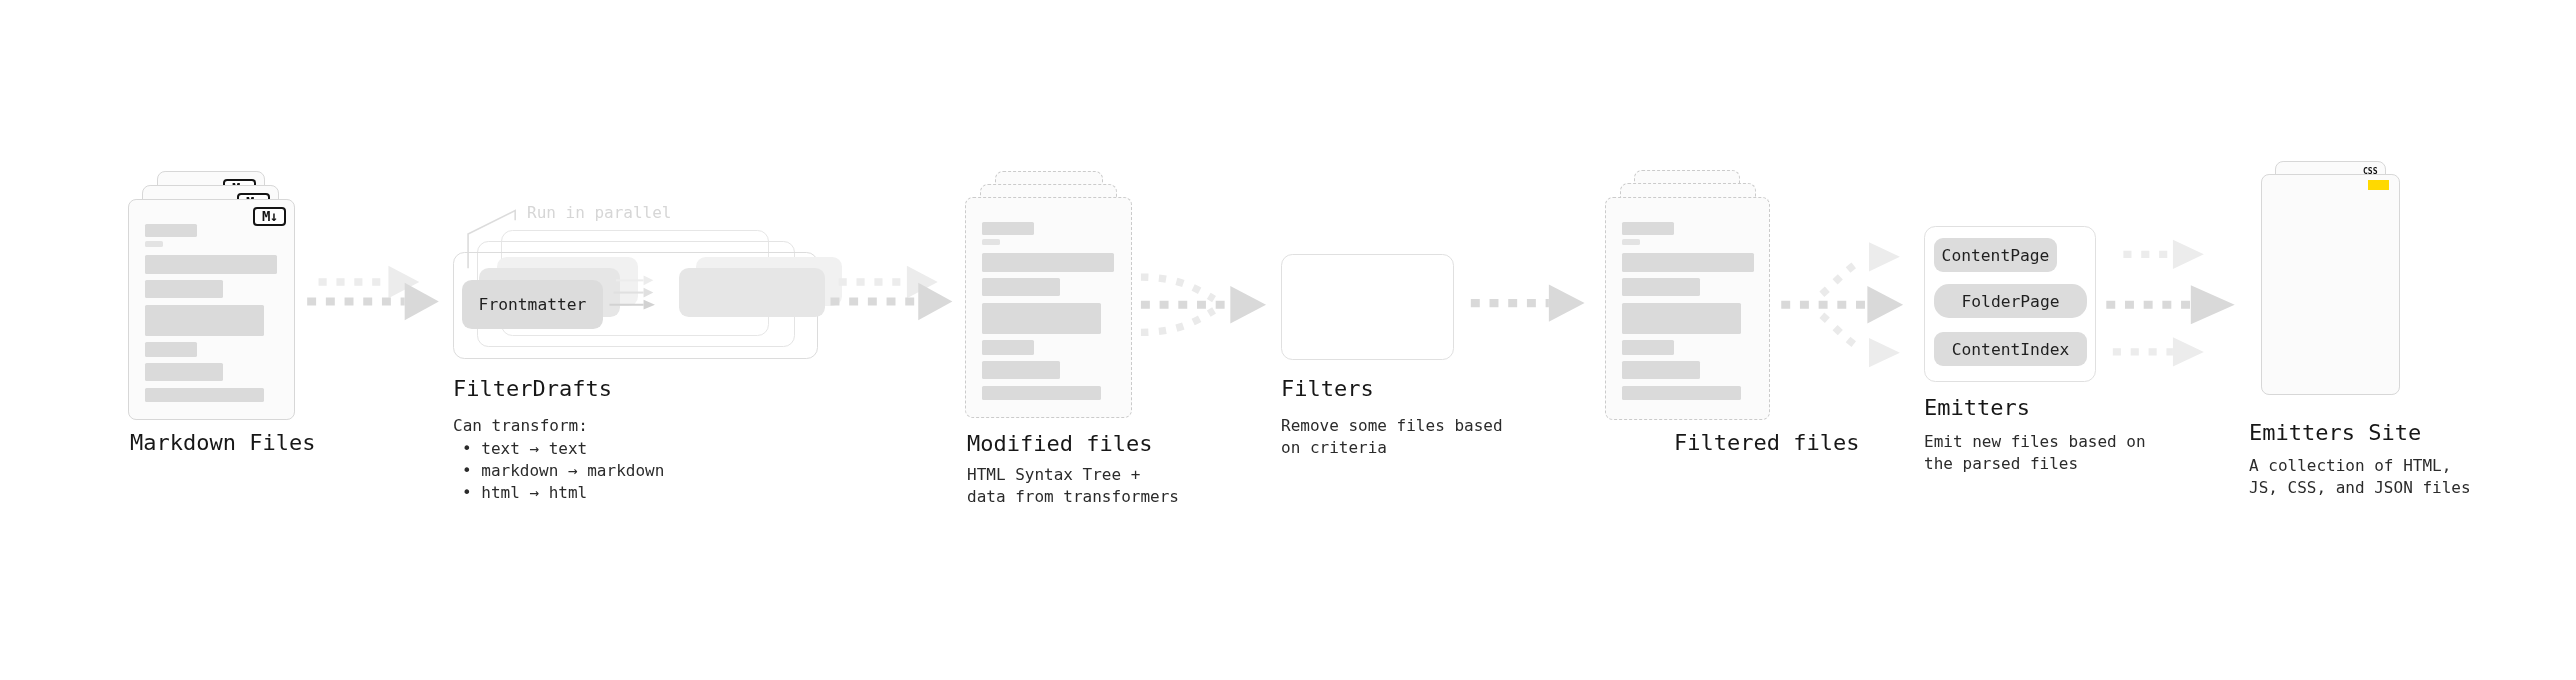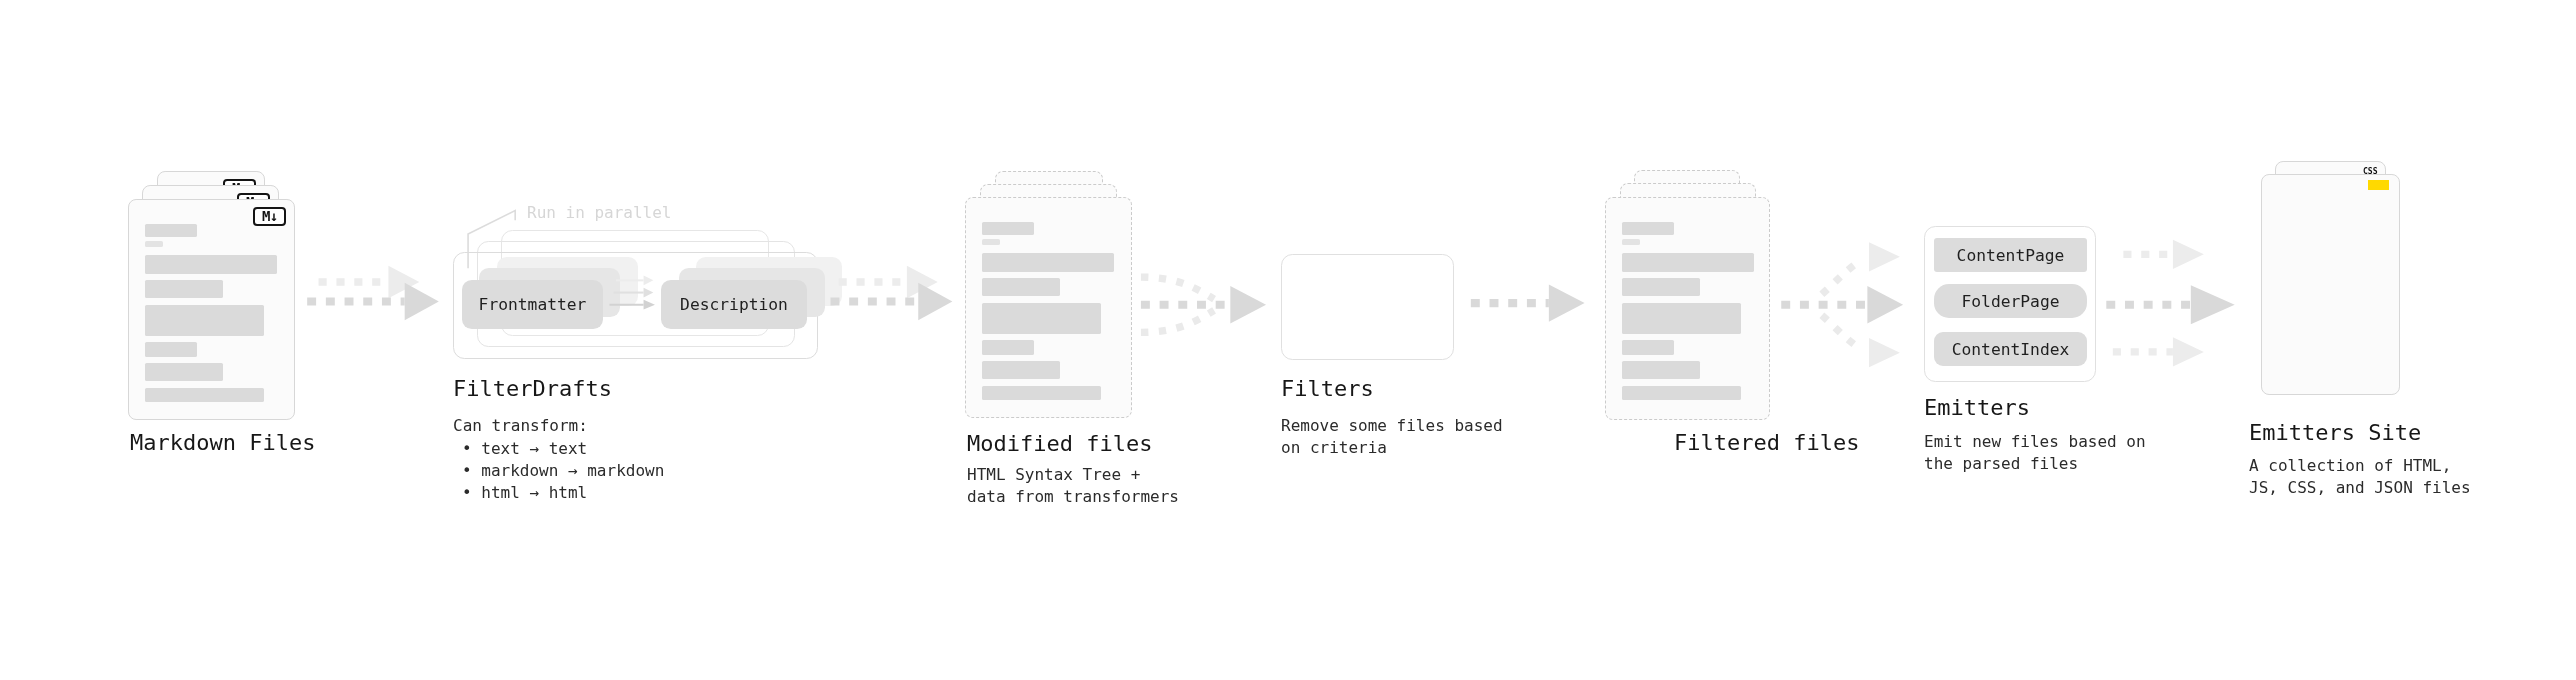--- a/index.html
+++ b/index.html
@@ -72,21 +72,20 @@
 
   <div class="panel" style="left:501px;top:230px;width:268px;height:106px;border-color:#e6e6e6"></div>
   <div class="panel" style="left:477px;top:241px;width:318px;height:106px;border-color:#e4e4e4"></div>
   <div class="panel" style="left:453px;top:252px;width:365px;height:107px;border-color:#dcdcdc"></div>
 
   <div class="chip ghost2" style="left:497px;top:257px;width:141px;height:49px"></div>
   <div class="chip ghost1" style="left:479px;top:268px;width:141px;height:49px"></div>
   <div class="chip ghost2" style="left:696px;top:257px;width:146px;height:49px"></div>
   <div class="chip ghost1" style="left:679px;top:268px;width:146px;height:49px"></div>
   <div class="chip" style="left:462px;top:280px;width:141px;height:49px">Frontmatter</div>
-  <div class="chip" style="left:661px;top:280px;width:146px;height:49px">Description</div>
 
   <div class="annotation" style="left:527px;top:203px">Run in parallel</div>
 
   <div class="stage-label" style="left:453px;top:376px">FilterDrafts</div>
   <div class="caption" style="left:453px;top:416px">Can transform:</div>
   <div class="caption" style="left:462px;top:439px">• text → text</div>
   <div class="caption" style="left:462px;top:461px">• markdown → markdown</div>
   <div class="caption" style="left:462px;top:483px">• html → html</div>
 
   <div class="doc dashed" style="left:995px;top:171px;width:108px;height:221px"></div>
@@ -118,21 +117,21 @@
       <i class="b b3"></i>
       <i class="b b4"></i>
       <i class="b b5"></i>
       <i class="b b6"></i>
       <i class="b b7"></i>
       <i class="b b8"></i>
     </div>
   <div class="stage-label" style="left:1674px;top:430px">Filtered files</div>
 
   <div class="panel filled" style="left:1924px;top:226px;width:172px;height:156px"></div>
-  <div class="chip" style="left:1934px;top:238px;width:153px;height:34px;border-radius:3px">ContentPage</div>
+  <div class="chip" style="left:1934px;top:238px;width:123px;height:34px;border-radius:9px">ContentPage</div>
   <div class="chip" style="left:1934px;top:284px;width:153px;height:34px;border-radius:15px">FolderPage</div>
   <div class="chip" style="left:1934px;top:332px;width:153px;height:34px;border-radius:9px">ContentIndex</div>
   <div class="stage-label" style="left:1924px;top:395px">Emitters</div>
   <div class="caption" style="left:1924px;top:432px">Emit new files based on</div>
   <div class="caption" style="left:1924px;top:454px">the parsed files</div>
 
   <div class="doc" style="left:2275px;top:161px;width:111px;height:221px">
     <span class="css-badge">
       <i class="css-text">CSS</i>
       <i class="css-bar"></i>

